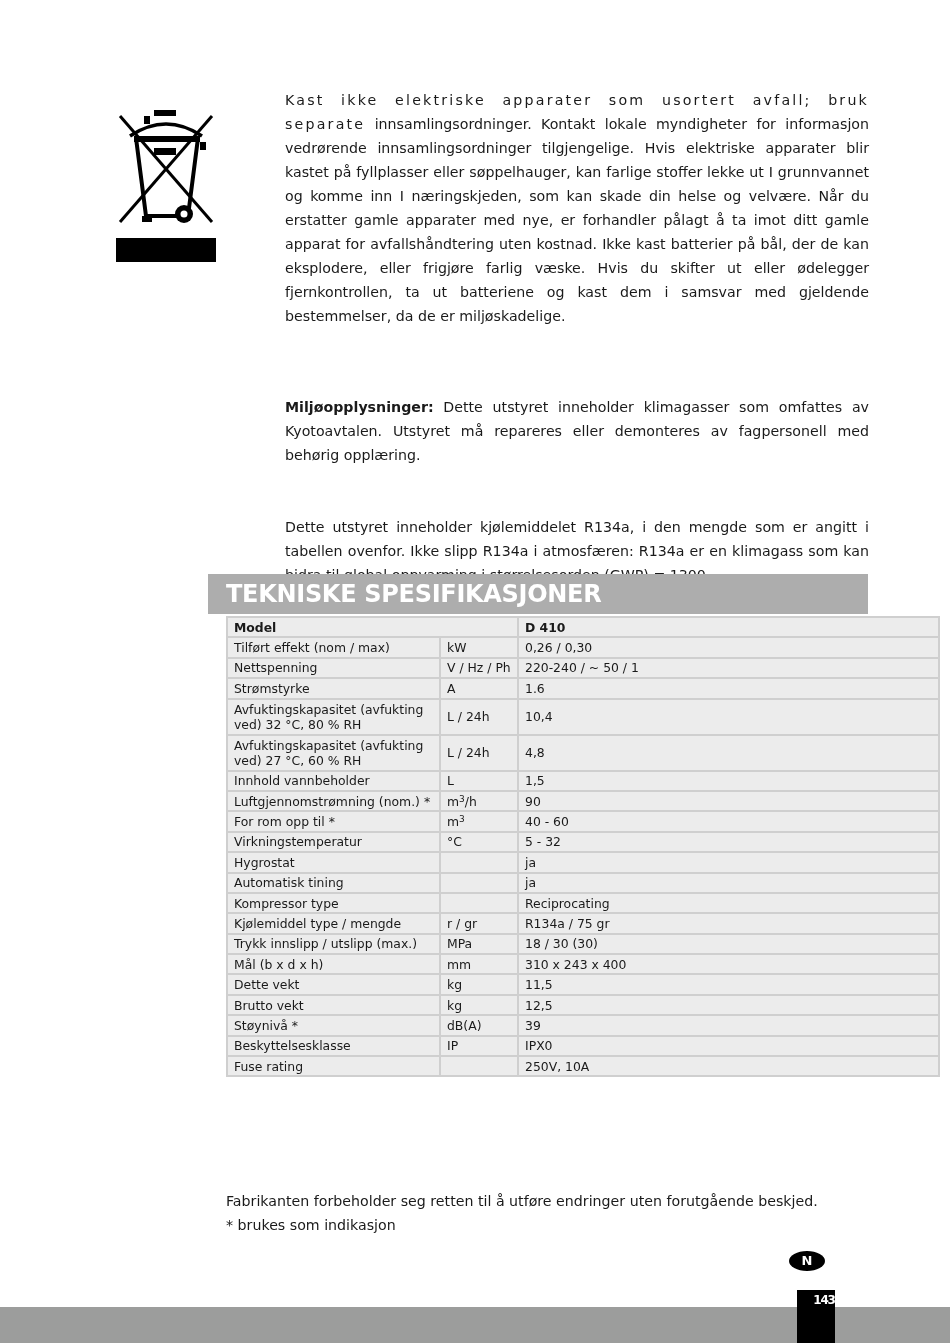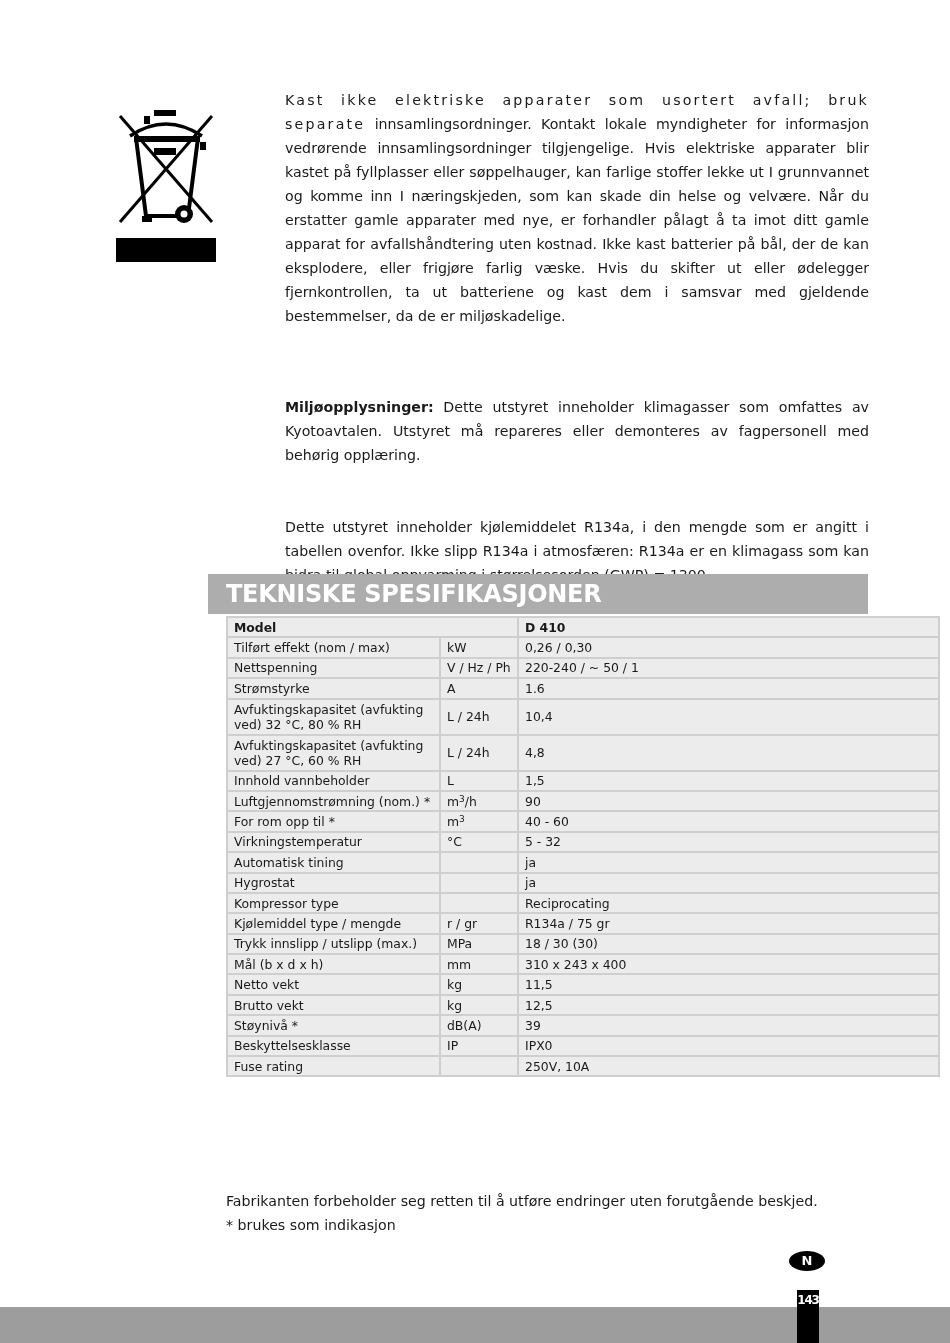--- a/index.html
+++ b/index.html
@@ -52,21 +52,21 @@
     background: #000; border-radius: 50%; color: #fff;
     font-size: 13px; line-height: 20px; text-align: center; font-weight: bold;
   }
   .footer-bar {
     position: absolute; left: 0; top: 1307px; width: 950px; height: 36px;
     background: #9c9d9c;
   }
   .page-tab {
     position: absolute; left: 797px; top: 1290px; width: 22px; height: 53px;
     background: #000; color: #fff; font-size: 12px; font-weight: bold;
-    text-align: center; line-height: 20px; letter-spacing: -1.2px;
+    text-align: center; line-height: 20px; letter-spacing: -1.2px; padding-left: 16px;
   }
 </style>
 </head>
 <body>
 
 <svg class="weee-icon" viewBox="0 0 104 158">
   <g fill="none" stroke="#000" stroke-width="3.5">
     <path d="M16 30 Q52 6 88 30"></path>
     <path d="M22 32 L32 110 L74 110 L84 32" stroke-width="4"></path>
     <line x1="6" y1="10" x2="98" y2="116" stroke-width="3"></line>
@@ -141,26 +141,26 @@
         <td class="c1">For rom opp til *</td>
         <td class="c2"><span>m</span><sup>3</sup><span></span></td>
         <td class="c3">40 - 60</td>
       </tr>
       <tr>
         <td class="c1">Virkningstemperatur</td>
         <td class="c2">°C</td>
         <td class="c3">5 - 32</td>
       </tr>
       <tr>
+        <td class="c1">Hygrostat</td>
+        <td class="c2"></td>
+        <td class="c3">ja</td>
+      </tr>
+      <tr>
         <td class="c1">Automatisk tining</td>
-        <td class="c2"></td>
-        <td class="c3">ja</td>
-      </tr>
-      <tr>
-        <td class="c1">Hygrostat</td>
         <td class="c2"></td>
         <td class="c3">ja</td>
       </tr>
       <tr>
         <td class="c1">Kompressor type</td>
         <td class="c2"></td>
         <td class="c3">Reciprocating</td>
       </tr>
       <tr>
         <td class="c1">Kjølemiddel type / mengde</td>
@@ -171,21 +171,21 @@
         <td class="c1">Trykk innslipp / utslipp (max.)</td>
         <td class="c2">MPa</td>
         <td class="c3">18 / 30 (30)</td>
       </tr>
       <tr>
         <td class="c1">Mål (b x d x h)</td>
         <td class="c2">mm</td>
         <td class="c3">310 x 243 x 400</td>
       </tr>
       <tr>
-        <td class="c1">Netto vekt</td>
+        <td class="c1">Dette vekt</td>
         <td class="c2">kg</td>
         <td class="c3">11,5</td>
       </tr>
       <tr>
         <td class="c1">Brutto vekt</td>
         <td class="c2">kg</td>
         <td class="c3">12,5</td>
       </tr>
       <tr>
         <td class="c1">Støynivå *</td>

